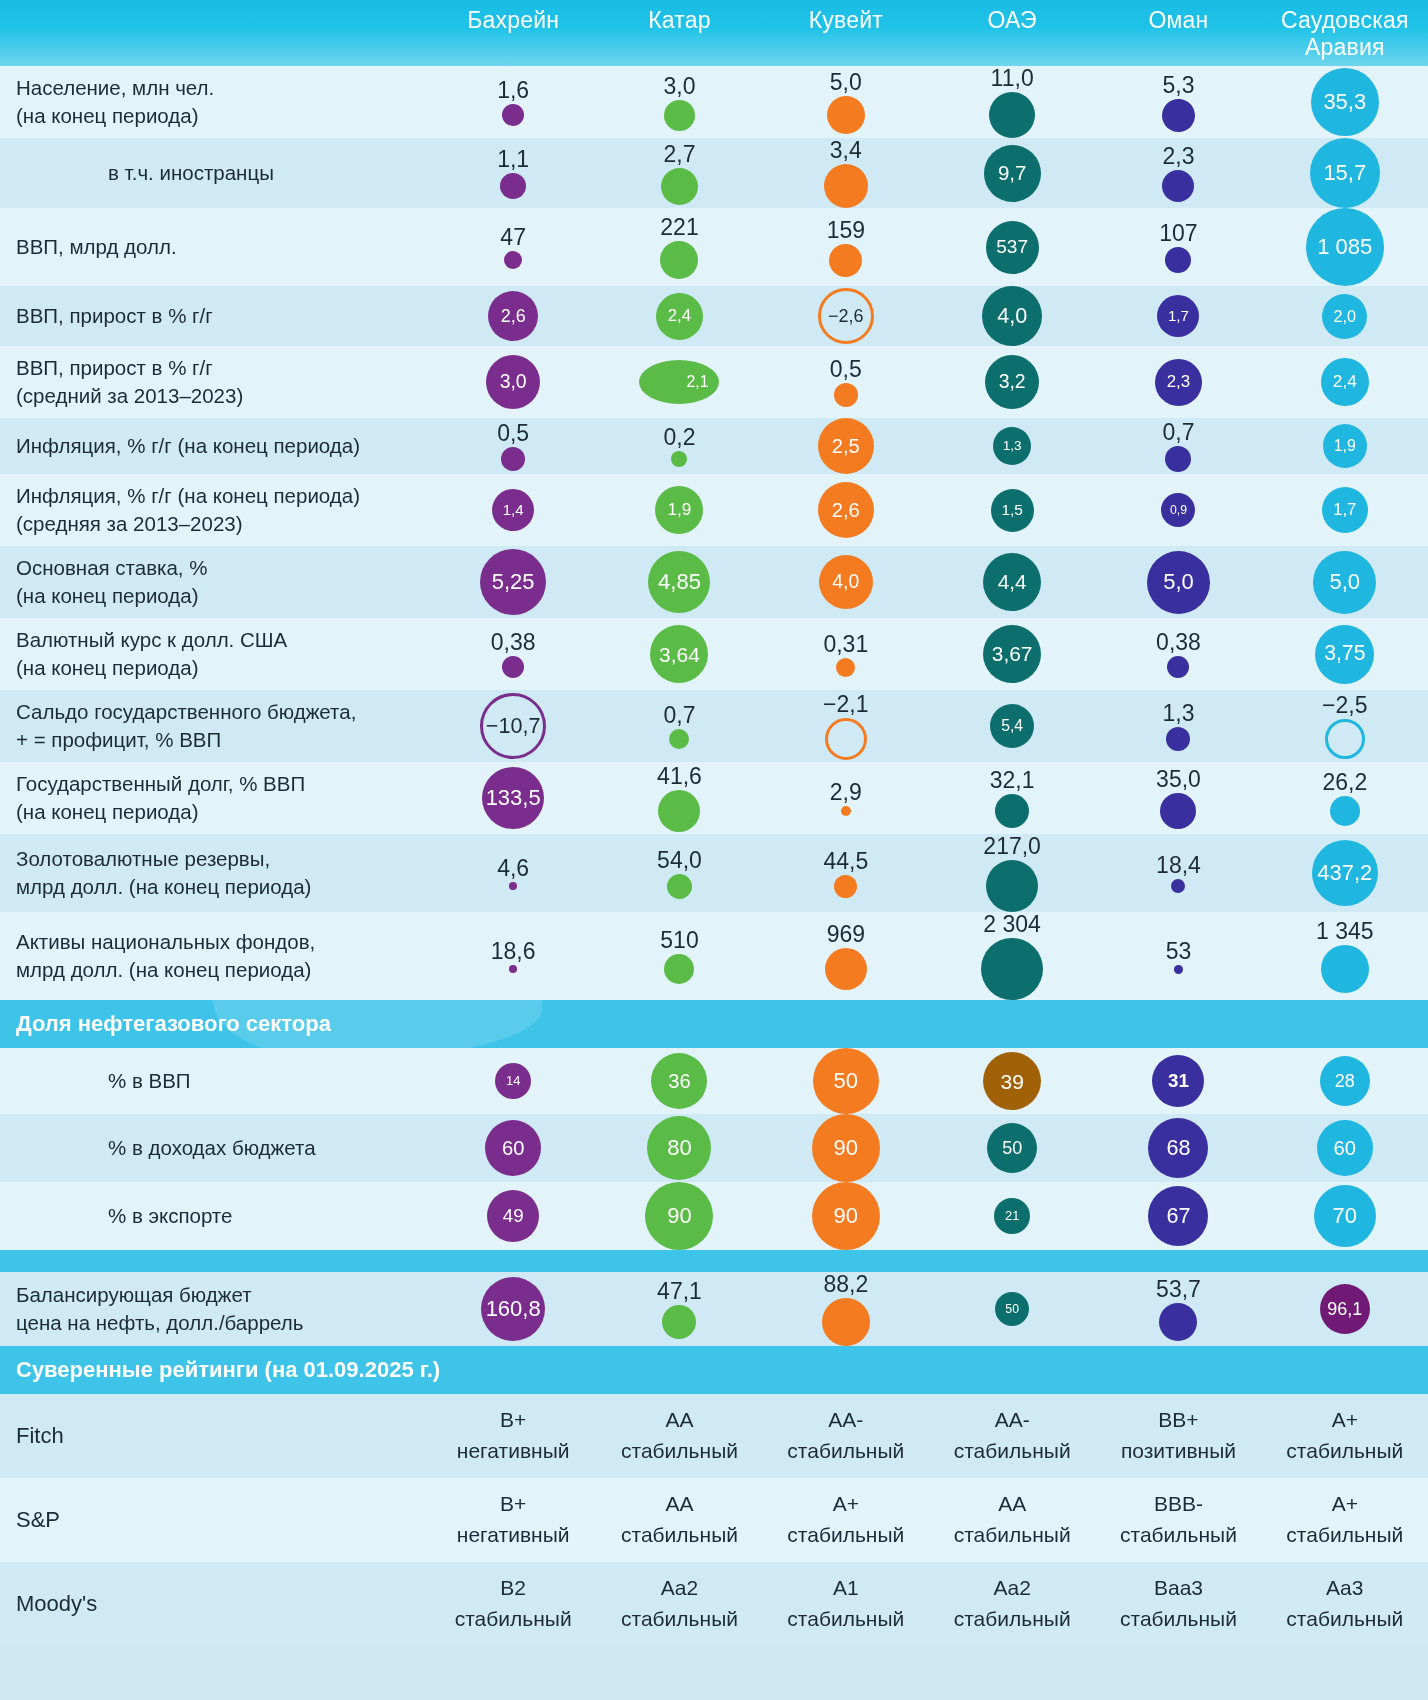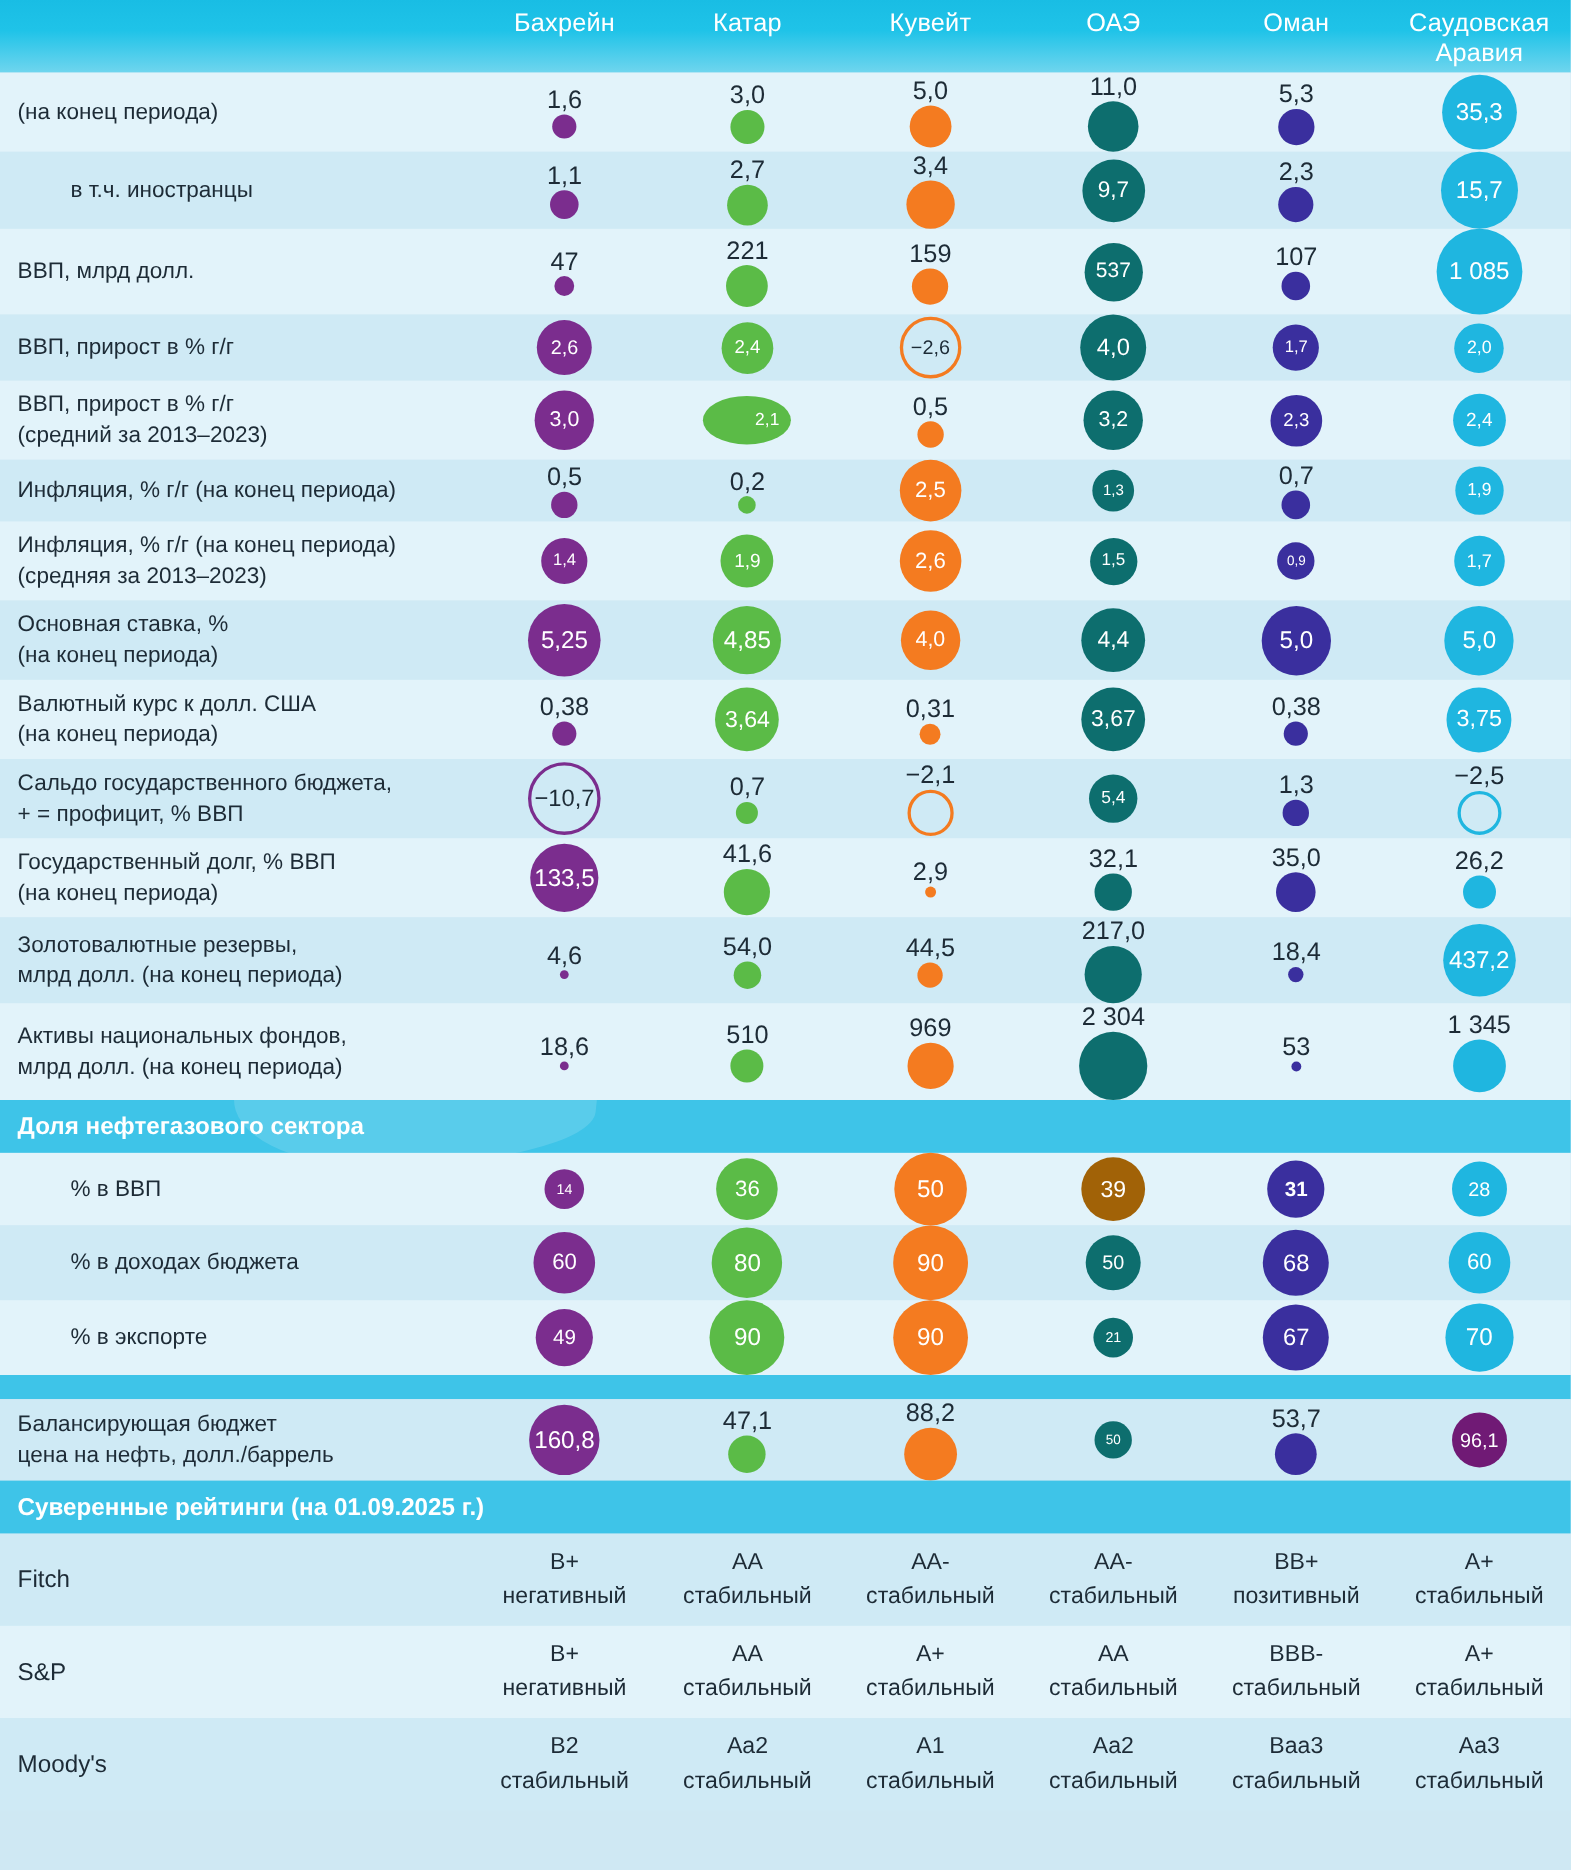--- a/index.html
+++ b/index.html
@@ -28,21 +28,21 @@
   
   .row{display:flex;align-items:stretch;width:1428px;}
   .row.lite{background:#e2f3fa;}
   .row.dark{background:#cfeaf5;}
   .row .label{
     width:430px;box-sizing:border-box;padding:8px 10px 8px 16px;
     display:flex;flex-direction:column;justify-content:center;
     font-size:20.5px;line-height:28px;color:#1d2b36;
   }
   .row .label .l2{display:block;}
-  .row .label.indent{padding-left:64px;}
+  .row .label.indent{padding-left:108px;}
   .cell{
     flex:1;position:relative;
     display:flex;flex-direction:column;align-items:center;justify-content:center;
   }
   .bubwrap{position:relative;display:flex;flex-direction:column;align-items:center;justify-content:center;}
   .vlabel{
     font-size:23px;line-height:24px;color:#1d2b36;text-align:center;white-space:nowrap;
     margin-bottom:2px;
   }
   .bub{
@@ -110,20 +110,21 @@
     </div>
     <div class="ccell">
       <span>Саудовская</span>
       <span class="two">Аравия</span>
     </div>
   </div>
 
   <div id="main-rows">
       <div class="row lite">
         <div class="label">
+          <span>Население, млн чел.</span>
           <span class="l2">(на конец периода)</span>
         </div>
         <div class="cell">
           <div class="bubwrap">
             <div class="vlabel">1,6</div>
             <div class="bub" style="width: 22px; height: 22px; background: rgb(123, 45, 142); font-size: 11px;"></div>
           </div>
         </div>
         <div class="cell">
           <div class="bubwrap">

